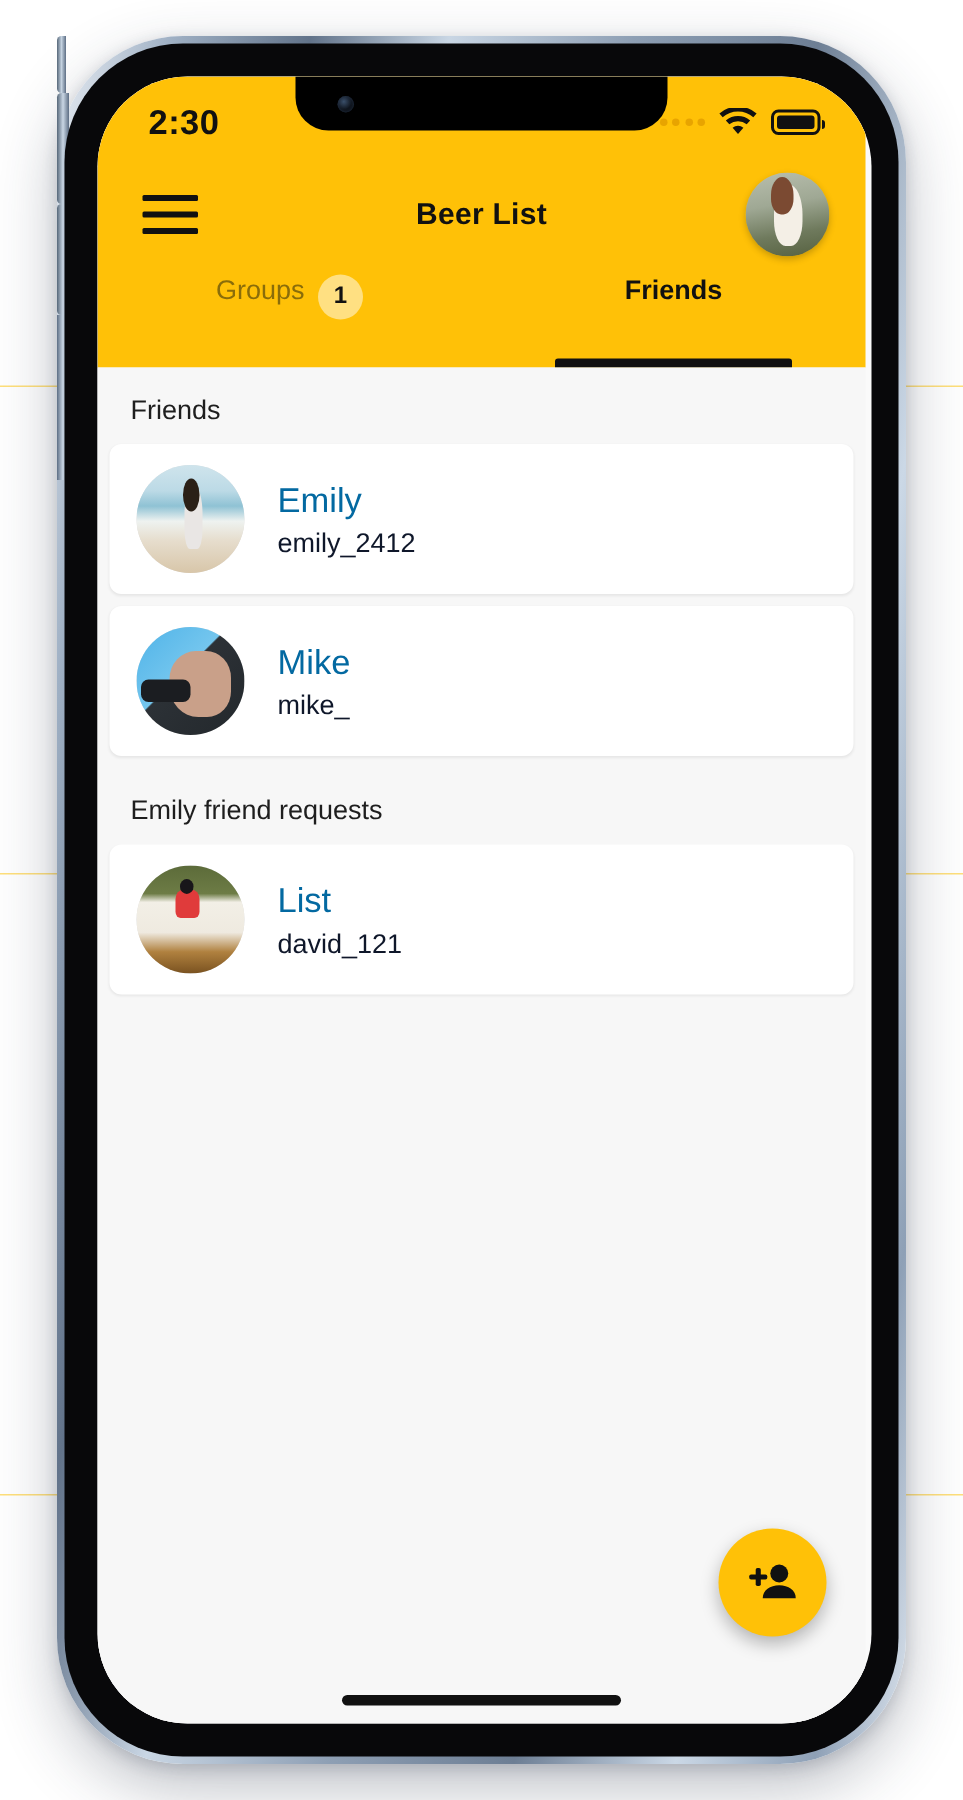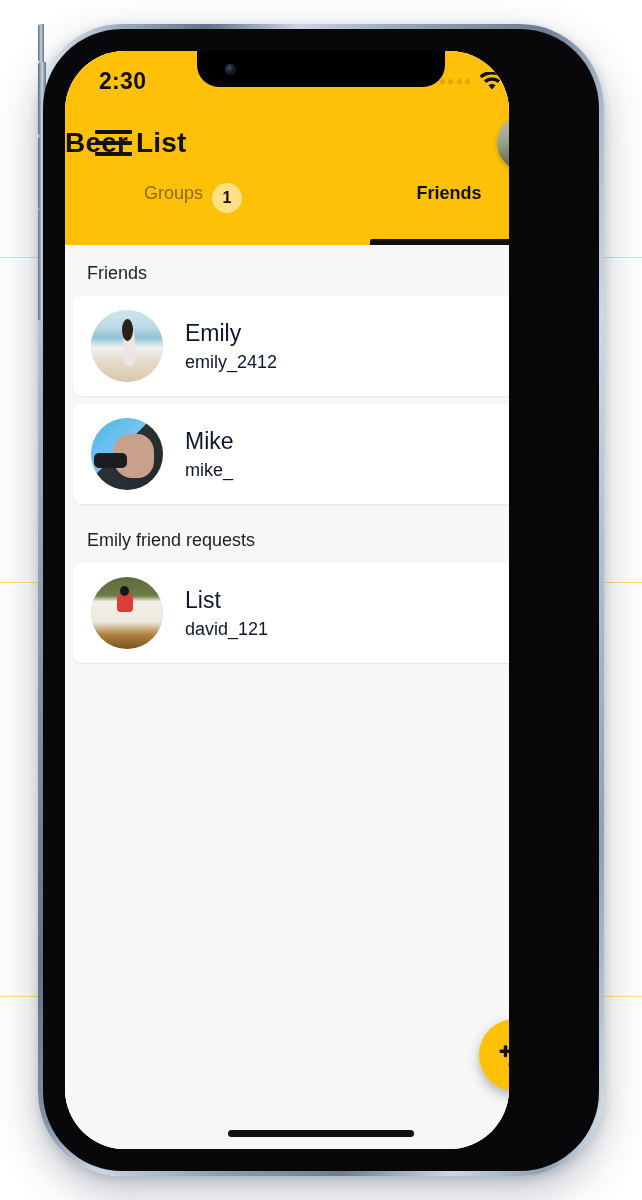--- a/index.html
+++ b/index.html
@@ -48,21 +48,21 @@
   .phone-bezel {
     position: absolute;
     left: 5px; top: 5px;
     width: 556px; height: 1142px;
     border-radius: 79px;
     background: #08080a;
   }
   .phone-screen {
     position: absolute;
     left: 22px; top: 22px;
-    width: 444px; height: 1098px;
+    width: 516px; height: 1098px;
     border-radius: 60px;
     background: #fafafa;
     overflow: hidden;
   }
   .btn-silent { left: 33px; top: 206px;  width: 6px; height: 38px;
     background: linear-gradient(90deg,#566779,#c4d2e0 50%,#5d6e84); border-radius: 3px 0 0 3px;}
   .btn-vol-up { left: 31px; top: 306px; width: 8px; height: 74px;
     background: linear-gradient(90deg,#566779,#c9d6e4 50%,#5d6e84); border-radius: 3px 0 0 3px;}
   .btn-vol-dn { left: 31px; top: 404px; width: 8px; height: 74px;
     background: linear-gradient(90deg,#566779,#c9d6e4 50%,#5d6e84); border-radius: 3px 0 0 3px;}
@@ -146,27 +146,27 @@
     height: 80px;
     display: flex;
     align-items: center;
     justify-content: space-between;
     padding: 0 24px 0 30px;
   }
   .hamburger { width: 38px; height: 30px; display: flex; flex-direction: column;
     justify-content: center; gap: 7px; cursor: pointer; }
   .hamburger i { display: block; height: 4px; background: #111; border-radius: 1px; width: 37px; }
   .app-title {
-    font-size: 28px;
+    font-size: 20px;
     font-weight: bold;
     color: #111;
     letter-spacing: .2px;
     position: absolute;
     left: 0; right: 0;
-    text-align: left;
+    text-align: center;
     pointer-events: none;
   }
   .avatar-hdr {
     width: 56px; height: 56px;
     border-radius: 50%;
     overflow: hidden;
     position: relative;
     flex: 0 0 auto;
     box-shadow: 0 2px 5px rgba(0,0,0,.22);
     z-index: 2;
@@ -233,21 +233,21 @@
   }
   .av {
     width: 72px; height: 72px;
     border-radius: 50%;
     overflow: hidden;
     flex: 0 0 auto;
     position: relative;
     background: #ddd;
   }
   .who { display: flex; flex-direction: column; gap: 5px; }
-  .who .name { font-size: 23px; color: #0f172a; }
+  .who .name { font-size: 23px; color: #0369a1; }
   .who .handle { font-size: 18px; color: #0f172a; }
 
   
   .fab {
     position: absolute;
     right: 26px; bottom: 58px;
     width: 72px; height: 72px;
     border-radius: 50%;
     background: #FFC107;
     display: flex; align-items: center; justify-content: center;

